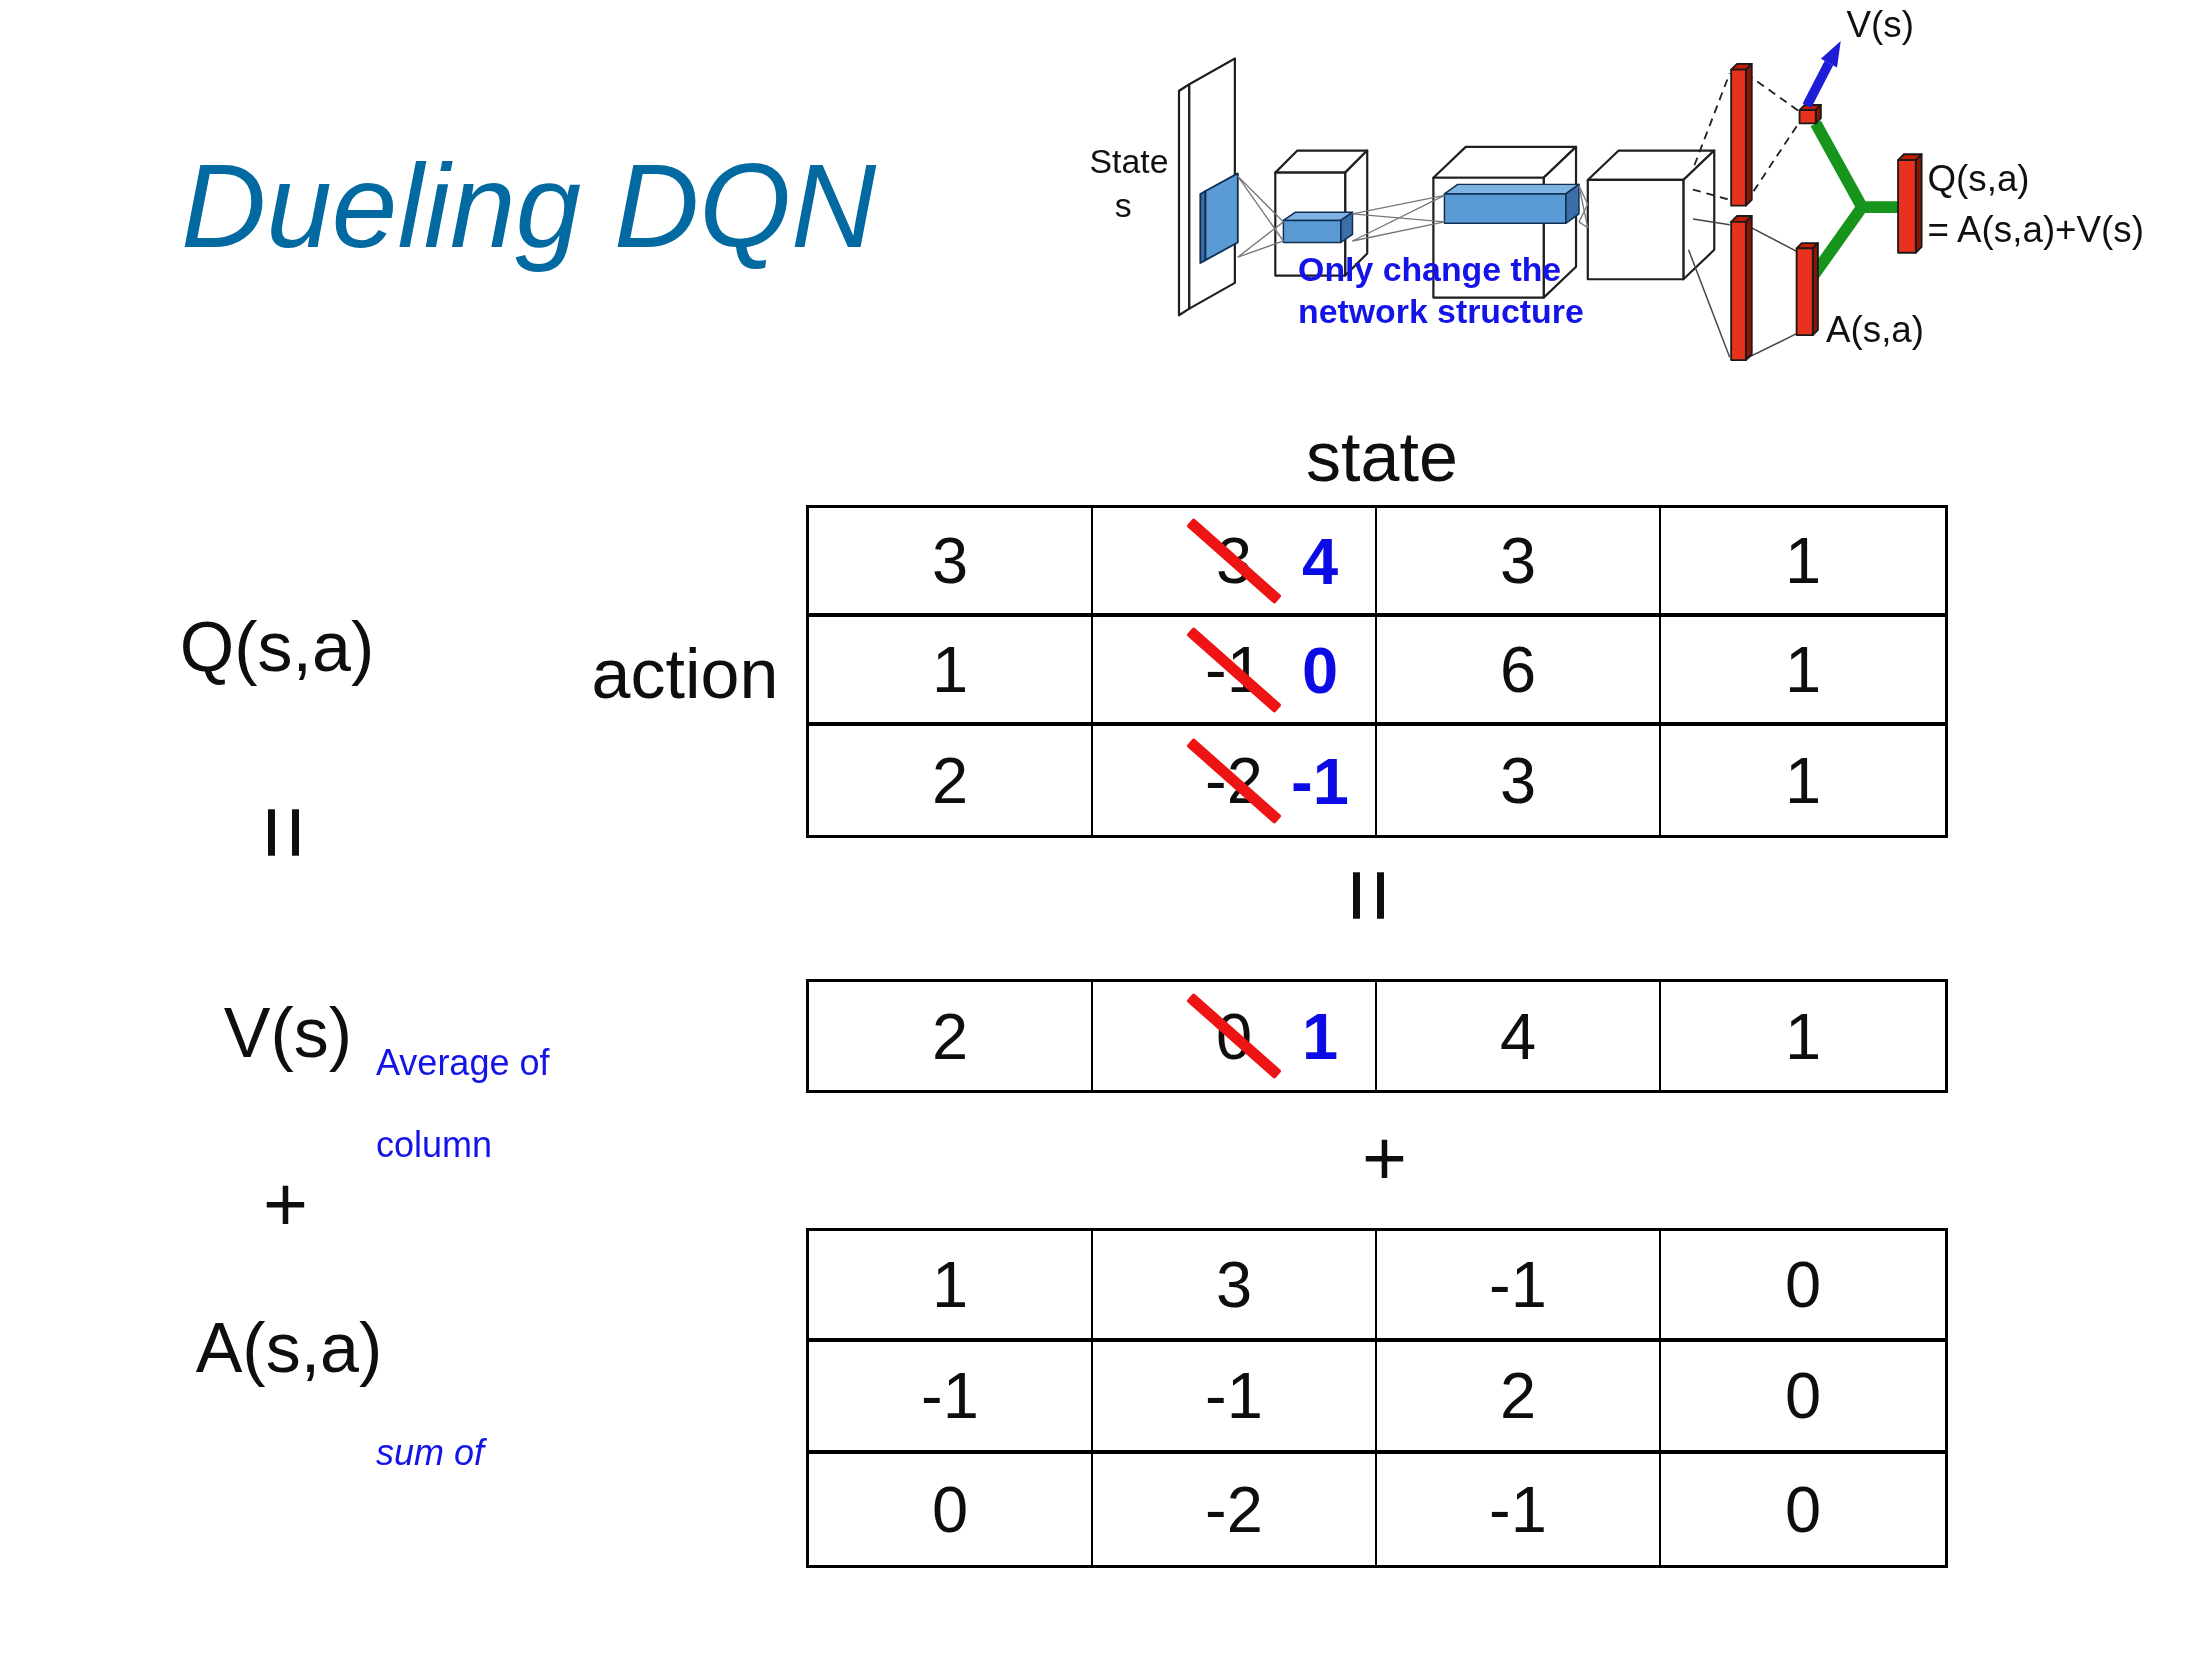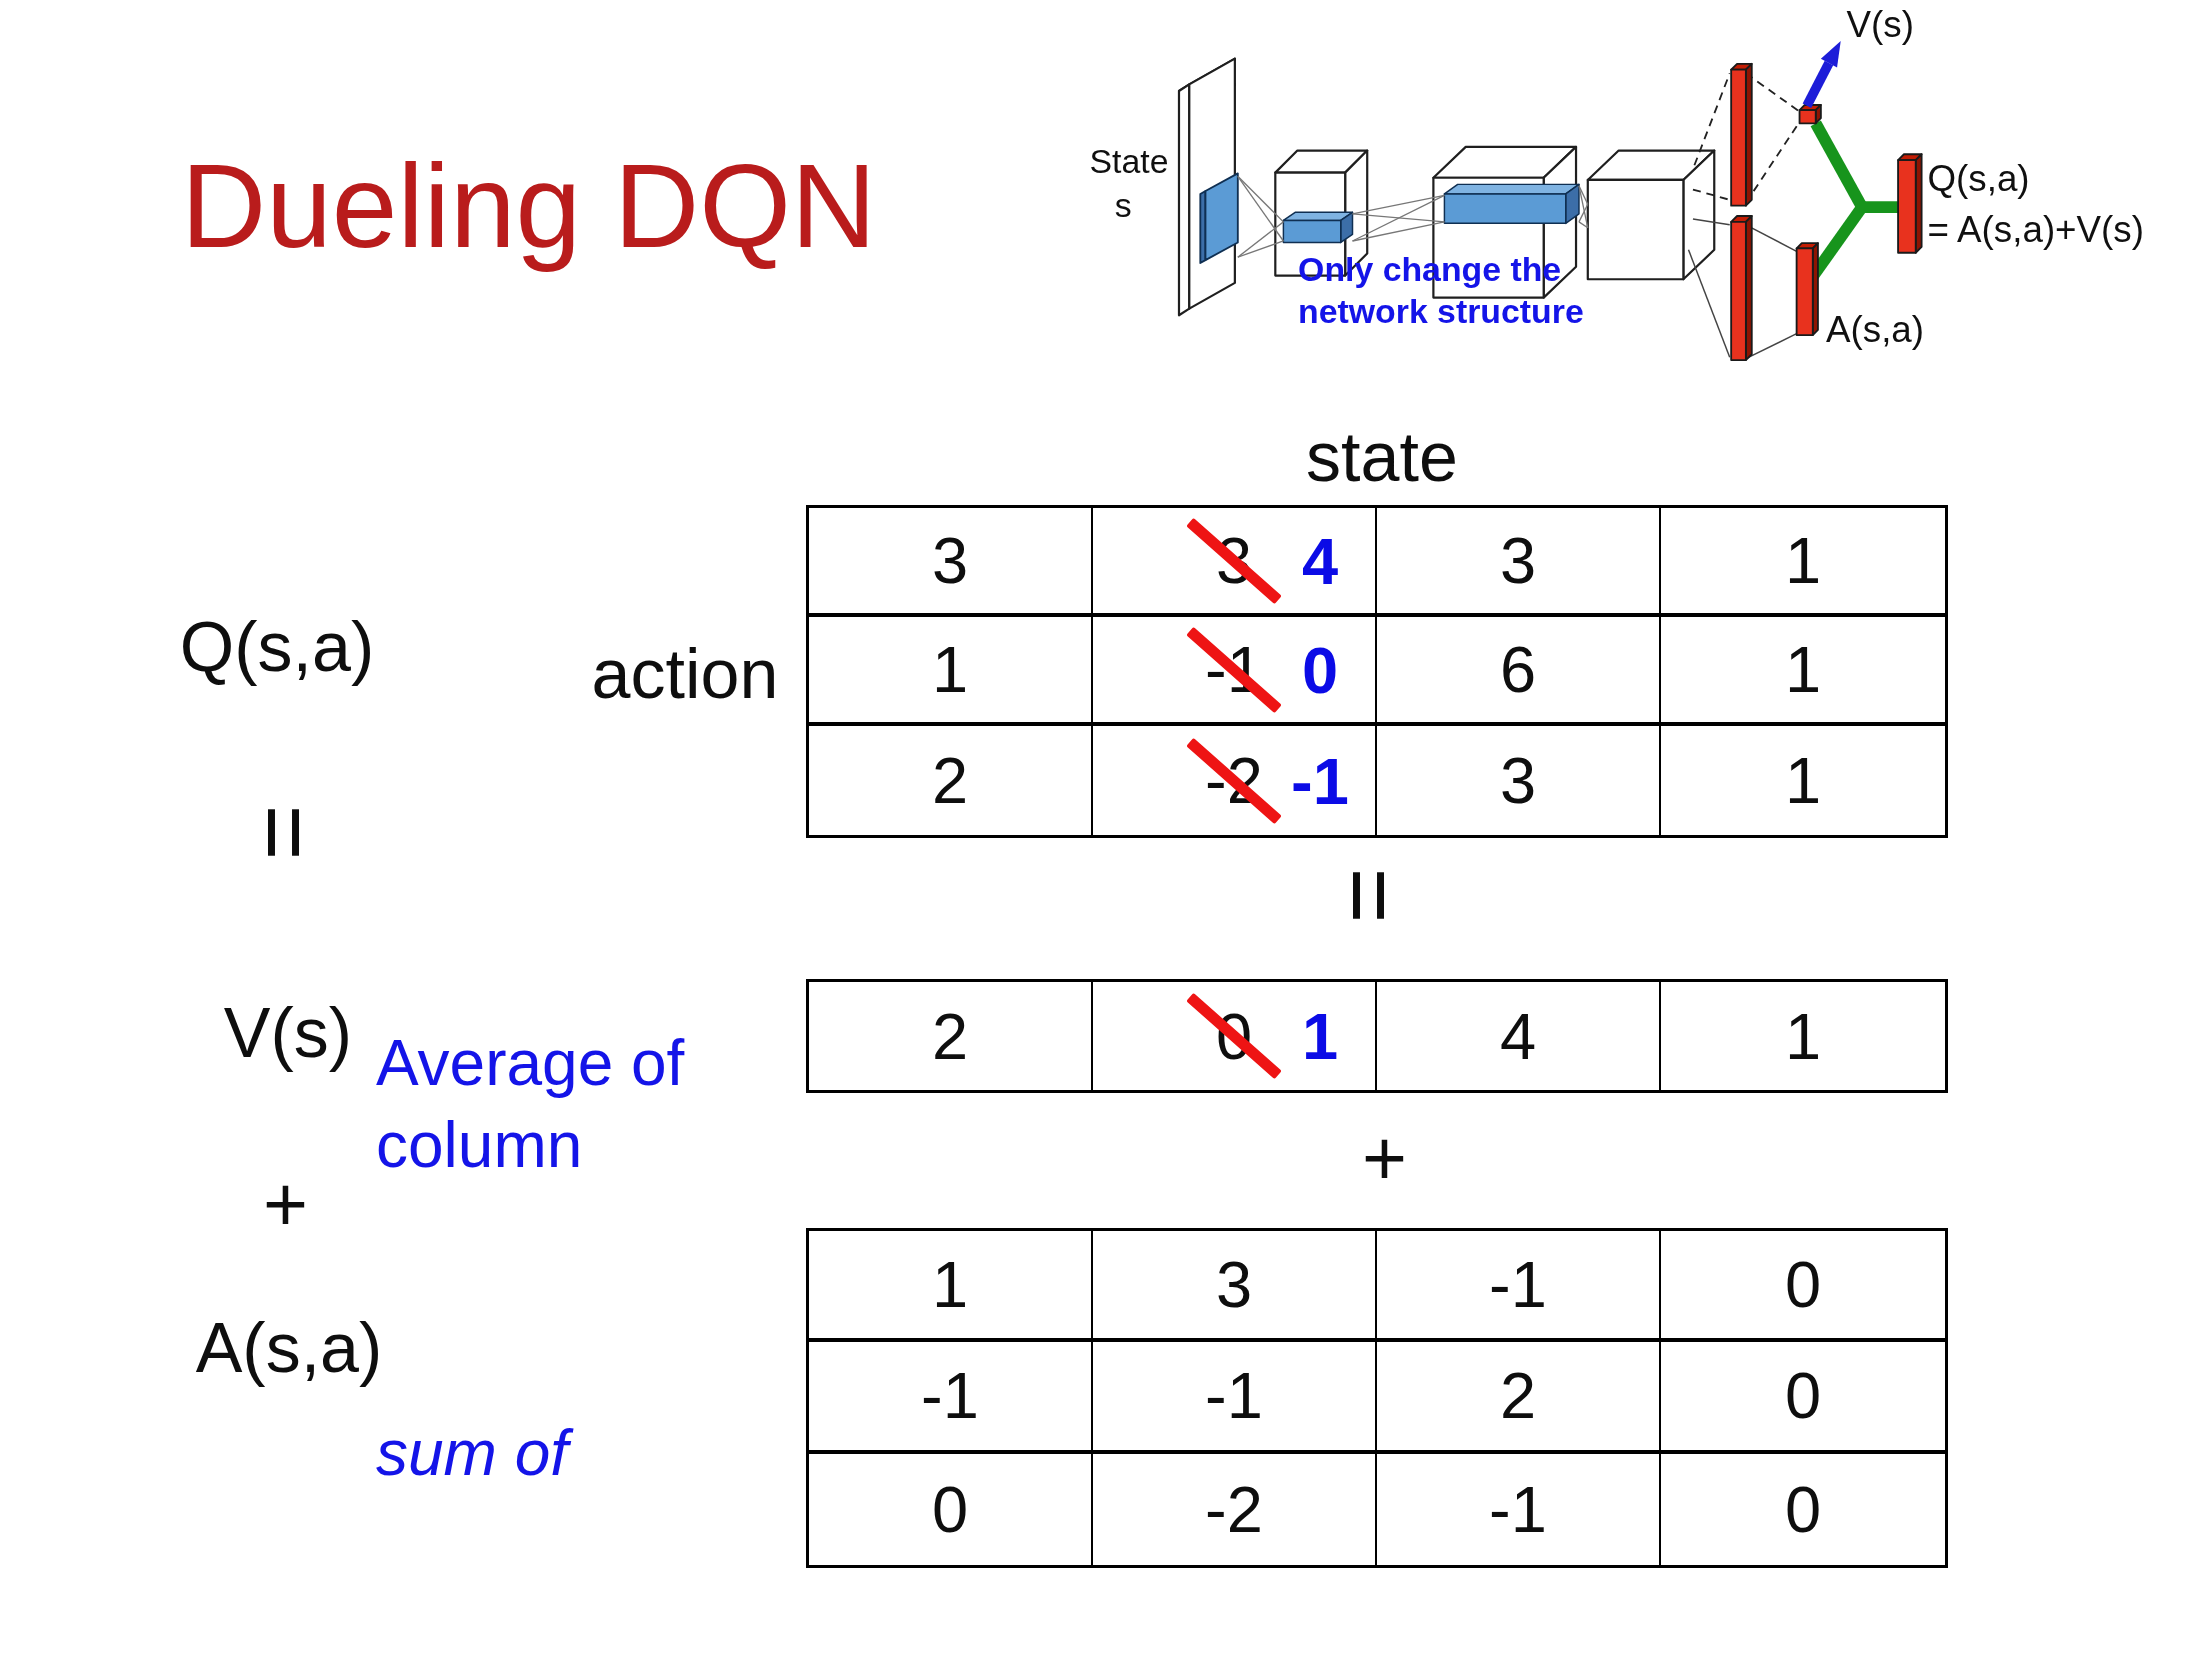--- a/index.html
+++ b/index.html
@@ -1,34 +1,34 @@
 <!DOCTYPE html>
 <html style="font-size:11.8px"><head>
 <meta charset="utf-8">
 <style>
   html,body{margin:0;padding:0;background:#ffffff;}
   .slide{position:relative;width:2205px;height:1654px;background:#ffffff;overflow:hidden;
          font-family:"Liberation Sans", sans-serif;color:#0e0e0e;}
   .abs{position:absolute;}
-  .title{left:181px;top:147px;font-size:118px;line-height:1;color:#b91c1c;white-space:nowrap;}
+  .title{left:181px;top:147px;font-size:118px;line-height:1;color:#0369a1;white-space:nowrap;font-style:italic;}
   .lbl{font-size:70px;line-height:74px;width:294px;text-align:center;white-space:nowrap;}
   .lbl.q{left:130px;top:610px;}
   .lbl.v{left:141px;top:996px;}
   .lbl.a{left:142px;top:1311px;}
   .axis{font-size:70px;line-height:74px;width:294px;text-align:center;white-space:nowrap;}
   .axis.state{left:1235px;top:420px;}
   .axis.action{left:538px;top:637px;text-align:center;}
   .eqrot{width:147px;height:147px;display:flex;align-items:center;justify-content:center;
          font-size:96px;transform:rotate(90deg);}
   .eqrot.left{left:212px;top:759px;}
   .eqrot.center{left:1297px;top:822px;}
   .plus{width:147px;height:74px;display:flex;align-items:center;justify-content:center;font-size:77px;}
   .plus.left{left:212px;top:1167px;}
   .plus.center{left:1311px;top:1121px;}
-  .note{font-size:64px;line-height:82px;color:#1414e8;white-space:nowrap;}
+  .note{font-size:36px;line-height:82px;color:#1414e8;white-space:nowrap;}
   .note.avg{left:376px;top:1022px;}
   .note.sum{left:376px;top:1412px;font-style:italic;}
   .mtable{position:absolute;display:grid;box-sizing:border-box;border:3.7px solid #000;background:#fff;}
   #q-table{left:806px;top:505px;width:1142px;height:333px;
            grid-template-rows:repeat(3,1fr);grid-template-columns:repeat(4,1fr);}
   #v-table{left:806px;top:979px;width:1142px;height:114px;
            grid-template-rows:1fr;grid-template-columns:repeat(4,1fr);}
   #a-table{left:806px;top:1228px;width:1142px;height:340px;
            grid-template-rows:repeat(3,1fr);grid-template-columns:repeat(4,1fr);}
   .cell{position:relative;display:flex;align-items:center;justify-content:center;

